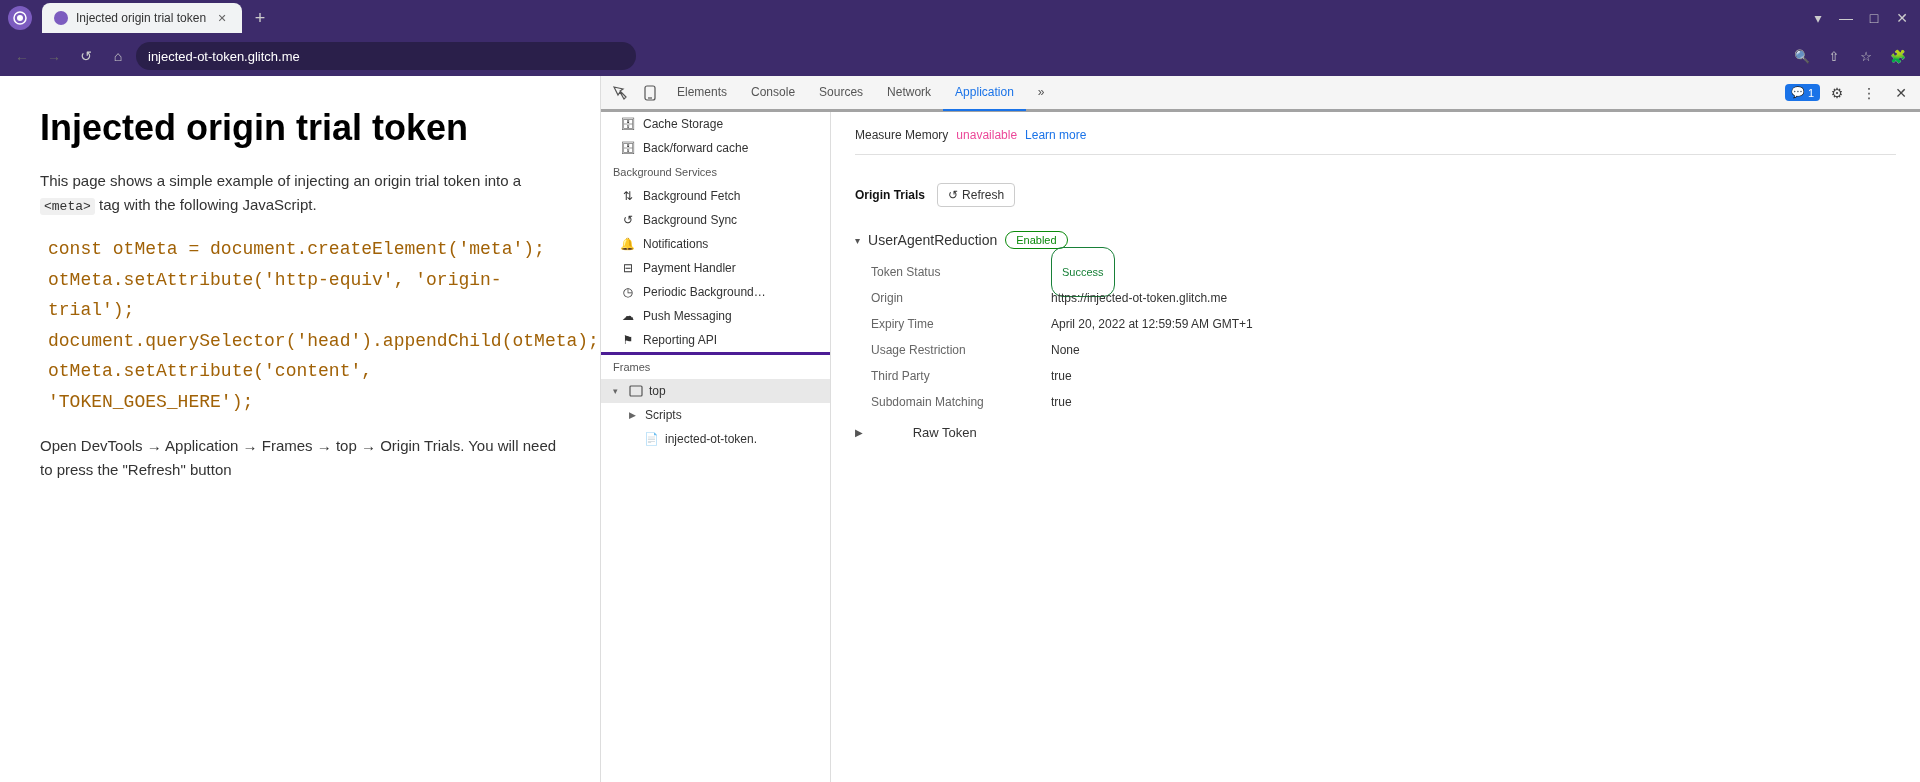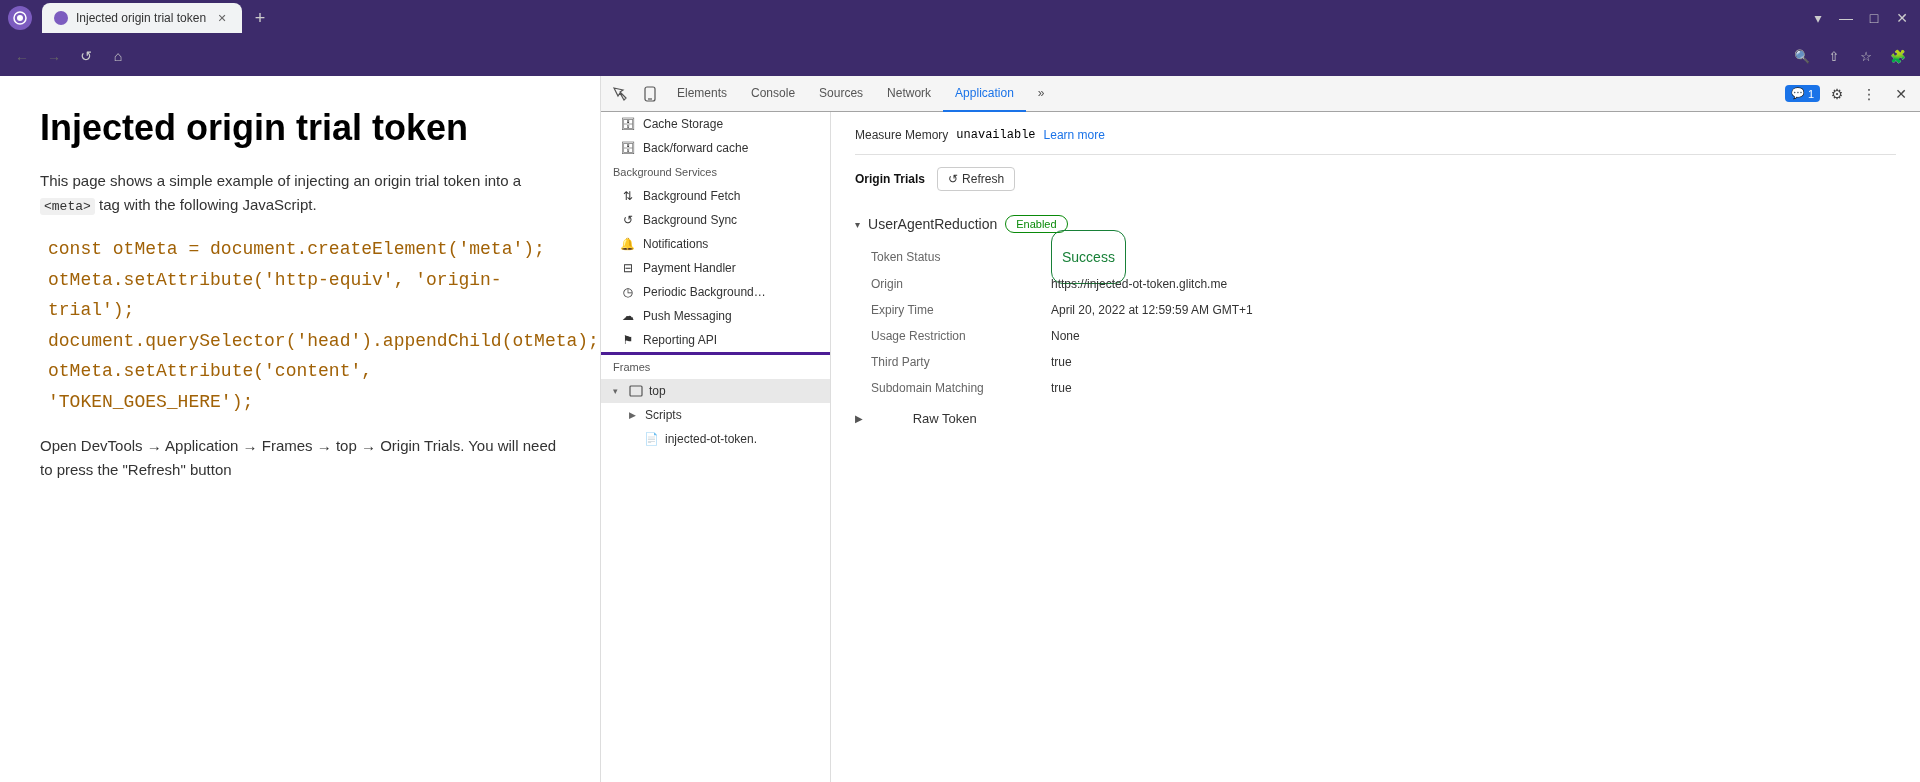--- a/index.html
+++ b/index.html
@@ -189,21 +189,21 @@
       flex: 1;
       display: flex;
       flex-direction: column;
       border-left: 1px solid #ddd;
       background: #fff;
     }
 
     .devtools-toolbar {
       display: flex;
       align-items: center;
-      border-bottom: 1px solid #a3a3a3;
+      border-bottom: 3px solid #a3a3a3;
       background: #f5f5f5;
       height: 36px;
       padding: 0 4px;
     }
 
     .devtools-icon-btn {
       width: 30px; height: 30px;
       border-radius: 4px;
       display: flex; align-items: center; justify-content: center;
       color: #444;
@@ -320,34 +320,33 @@
     
     .devtools-main {
       flex: 1;
       overflow-y: auto;
       padding: 16px 24px;
     }
 
     .measure-memory-row {
       display: flex;
       align-items: center;
-      margin-bottom: 12px;
+      margin-bottom: 28px;
       font-size: 12px;
       color: #555;
       border-bottom: 1px solid #e0e0e0;
       padding-bottom: 12px;
     }
 
     .measure-memory-row .label {
       color: #333;
     }
     .measure-memory-row .status {
-      color: #000000;
+      color: #ec4899;
       margin: 0 8px;
-      font-family: Liberation Mono, monospace;
     }
     .learn-more {
       color: #1a73e8;
       text-decoration: none;
     }
 
     .origin-trials-header {
       display: flex;
       align-items: center;
       gap: 12px;
@@ -397,21 +396,21 @@
       border-radius: 12px;
       padding: 2px 10px;
       font-size: 11px;
     }
 
     .success-badge {
       border: 1.5px solid #188038;
       color: #188038;
       border-radius: 12px;
       padding: 18px 10px;
-      font-size: 14px;
+      font-size: 11px;
     }
 
     .trial-details {
       display: grid;
       grid-template-columns: 180px 1fr;
       row-gap: 12px;
       margin-left: 16px;
     }
 
     .detail-label {
@@ -470,20 +469,21 @@
       <div class="win-btn">□</div>
       <div class="win-btn">✕</div>
     </div>
   </div>
 
   <div class="address-bar-row">
     <div class="nav-btn disabled">←</div>
     <div class="nav-btn disabled">→</div>
     <div class="nav-btn">↺</div>
     <div class="nav-btn">⌂</div>
+    <input class="address-input" value="injected-ot-token.glitch.me" readonly="" style="">
     <div class="address-right-icons">
       <div class="addr-icon-btn" title="Zoom">🔍</div>
       <div class="addr-icon-btn" title="Share">⇧</div>
       <div class="addr-icon-btn" title="Bookmark">☆</div>
       <div class="addr-icon-btn" title="Extension">🧩</div>
     </div>
   </div>
 </div>
 
 <div class="main-area">

